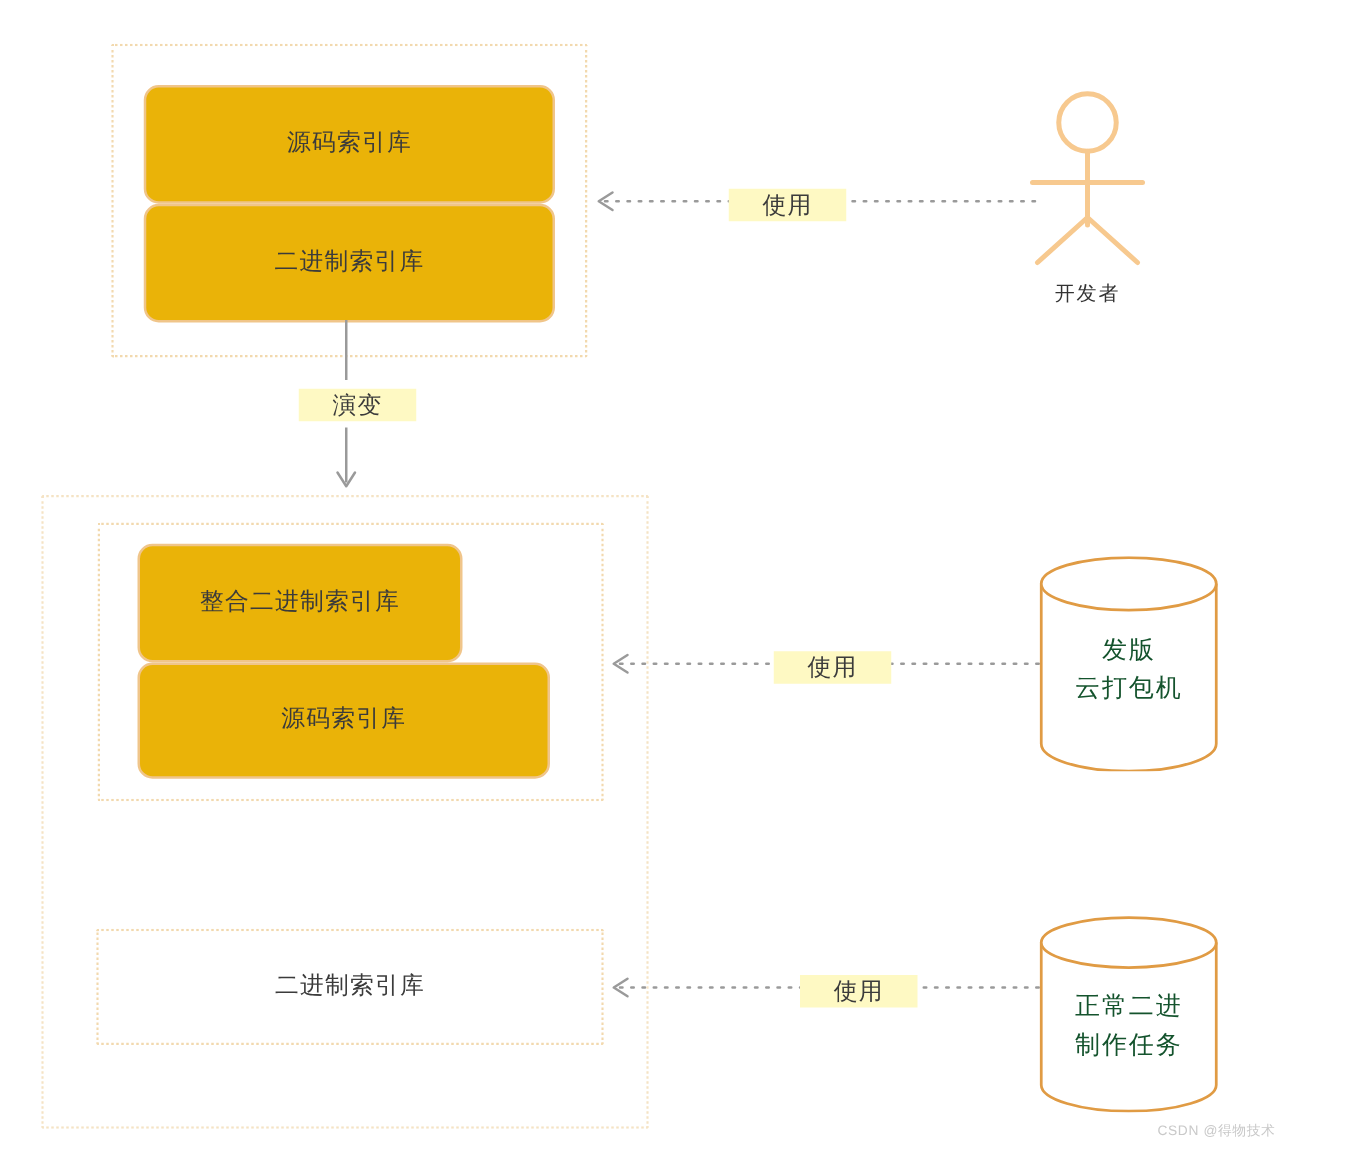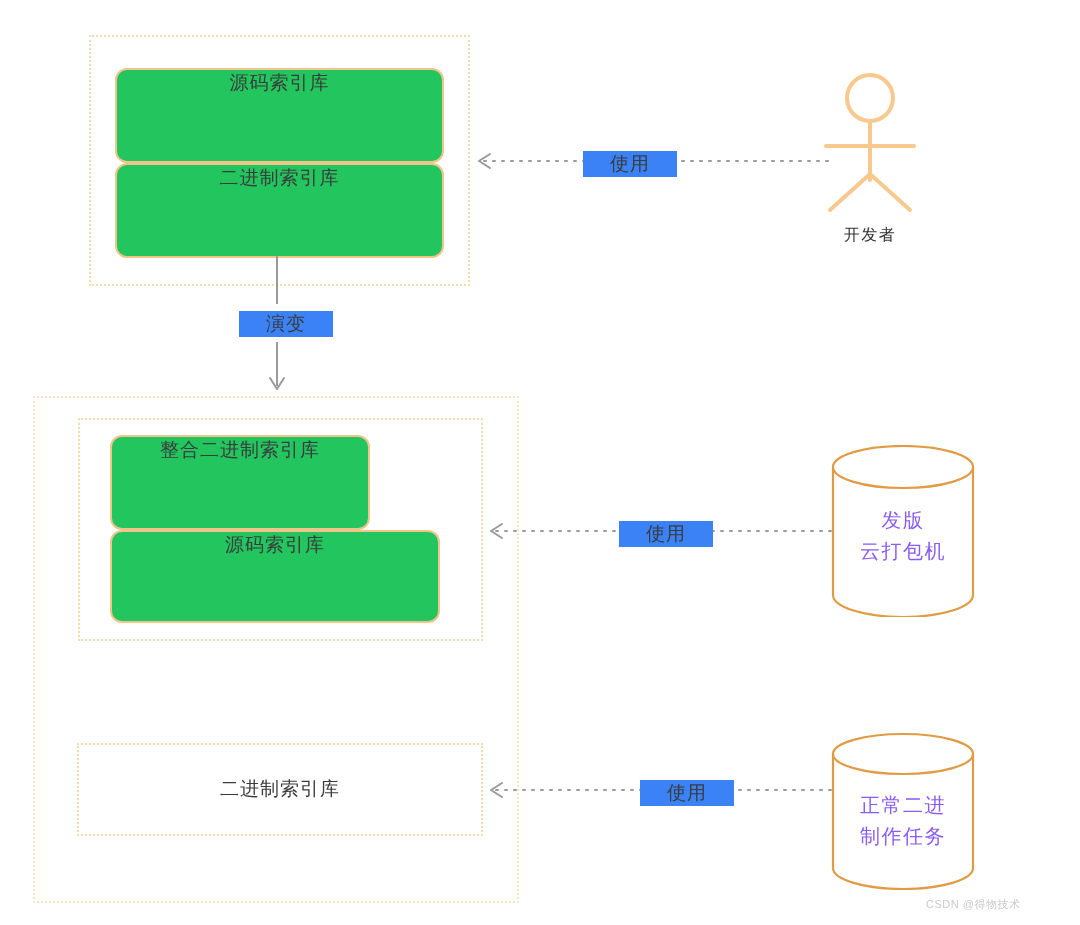--- a/index.html
+++ b/index.html
@@ -29,22 +29,23 @@
   .dashed-group.faint {
     border-color: #f5e3c4;
   }
 
   
   .orange-box {
     position: absolute;
     box-sizing: border-box;
     border: 2px solid #f0c58a;
     border-radius: 12px;
-    background: #22c55e;
+    background: #eab308;
     display: flex;
+    align-items: center;
     justify-content: center;
   }
   .orange-box.top-joined {
     border-bottom-left-radius: 12px;
     border-bottom-right-radius: 12px;
   }
   .box-label {
     font-size: 19px;
     color: #3b3b3b;
     letter-spacing: 1px;
@@ -68,21 +69,21 @@
   
   .arrow-svg {
     position: absolute;
     overflow: visible;
   }
   .arrow-label {
     position: absolute;
     font-size: 19px;
     color: #3b3b3b;
     letter-spacing: 1px;
-    background: #3b82f6;
+    background: #fef9c3;
     padding: 0 9px;
     white-space: nowrap;
     text-align: center;
   }
 
   
   .actor-wrap {
     position: absolute;
   }
   .actor-label {
@@ -97,21 +98,21 @@
   
   .cylinder-wrap {
     position: absolute;
   }
   .cyl-text {
     position: absolute;
     left: 0;
     width: 100%;
     text-align: center;
     font-size: 20px;
-    color: #8b5cf6;
+    color: #14532d;
     letter-spacing: 1.5px;
     line-height: 1.55;
     white-space: pre-line;
     pointer-events: none;
   }
 
   
   .watermark {
     position: absolute;
     font-size: 11px;

